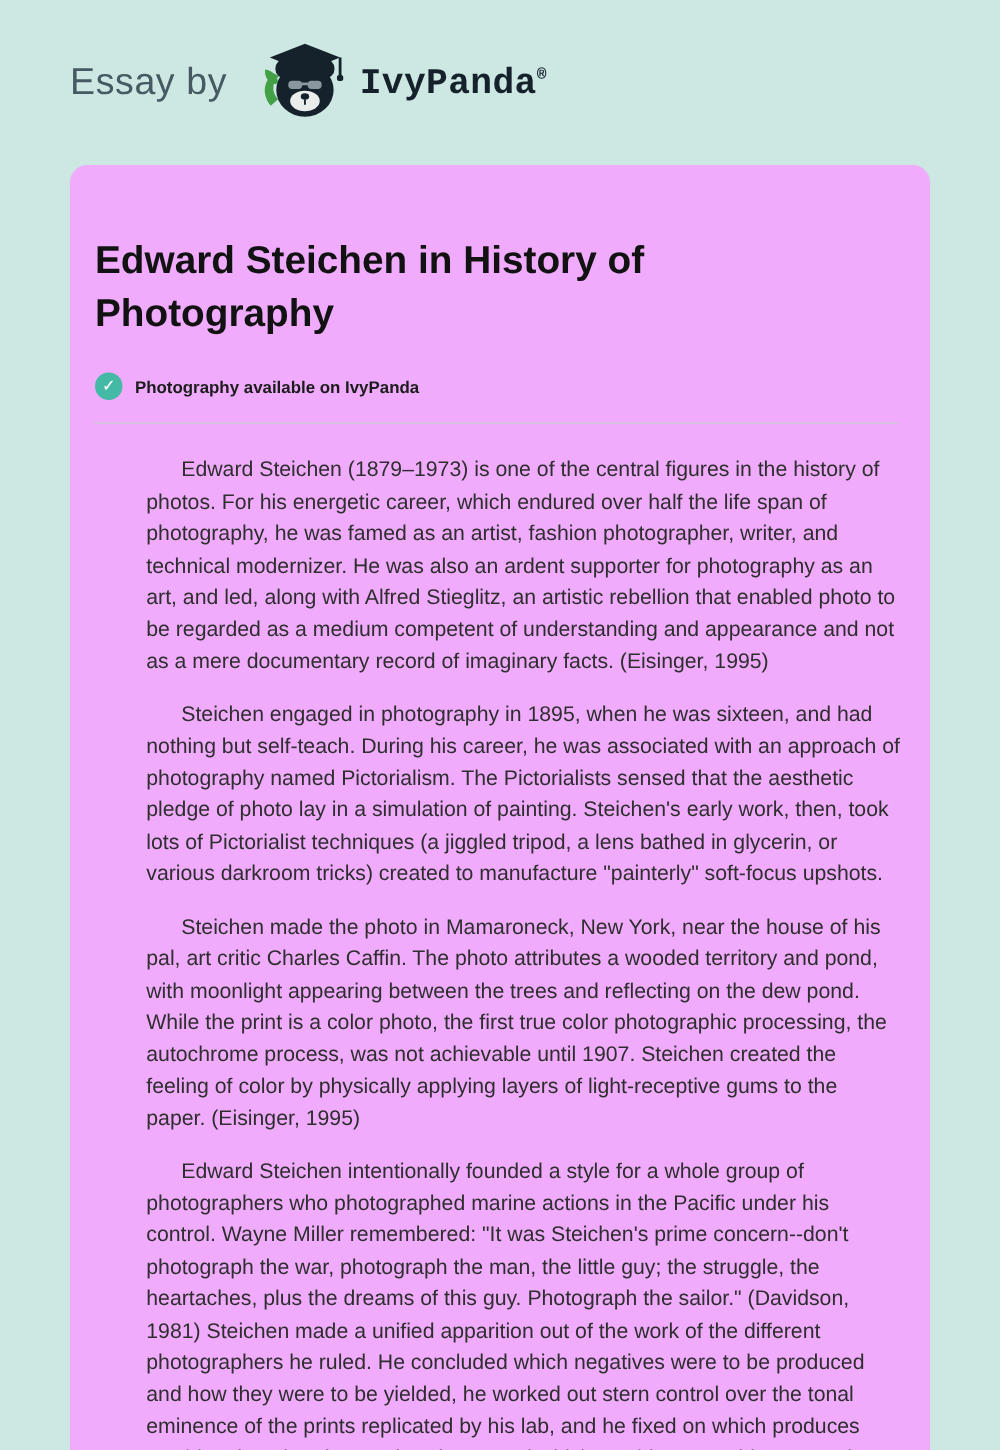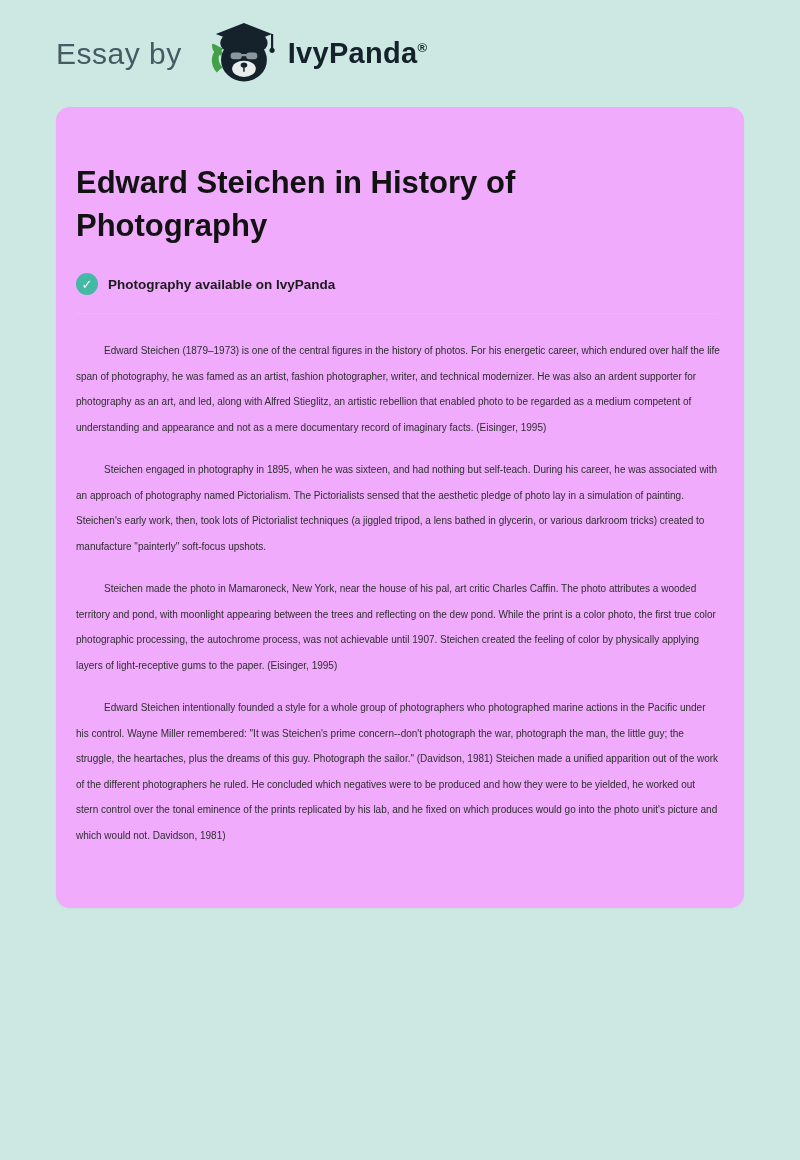--- a/index.html
+++ b/index.html
@@ -11,21 +11,21 @@
 
   .page {
     width: 800px;
     height: 1160px;
     background: #cde8e3;
     overflow: hidden;
   }
 
   
   .header {
-    height: 107px;
+    height: 132px;
     display: flex;
     align-items: center;
     padding-left: 56px;
   }
 
   .essay-by {
     font-size: 30px;
     color: #455a62;
     letter-spacing: 0.5px;
     margin-right: 22px;
@@ -41,20 +41,21 @@
     width: 74px;
     height: 74px;
     margin-right: 10px;
   }
 
   .brand {
     font-size: 29px;
     font-weight: bold;
     color: #15222c;
     letter-spacing: 0.3px;
+    font-family: Liberation Mono, monospace;
   }
 
   .brand sup {
     font-size: 13px;
     font-weight: bold;
     vertical-align: super;
   }
 
   
   .card {
@@ -101,26 +102,27 @@
     color: #1c1c1c;
   }
 
   .divider {
     border: none;
     border-top: 1px solid #c9ced0;
     margin: 0 2px 24px 0;
   }
 
   .essay-body p {
-    font-size: 10px;
+    font-size: 17px;
     line-height: 25.5px;
     color: #2e2e2e;
     text-indent: 28px;
     margin-bottom: 17px;
     max-width: 648px;
+    margin-left: 41px;
   }
 
   .essay-body p:last-child { margin-bottom: 0; }
 </style>
 </head>
 <body>
 
 <div class="page">
 
   <div class="header">

